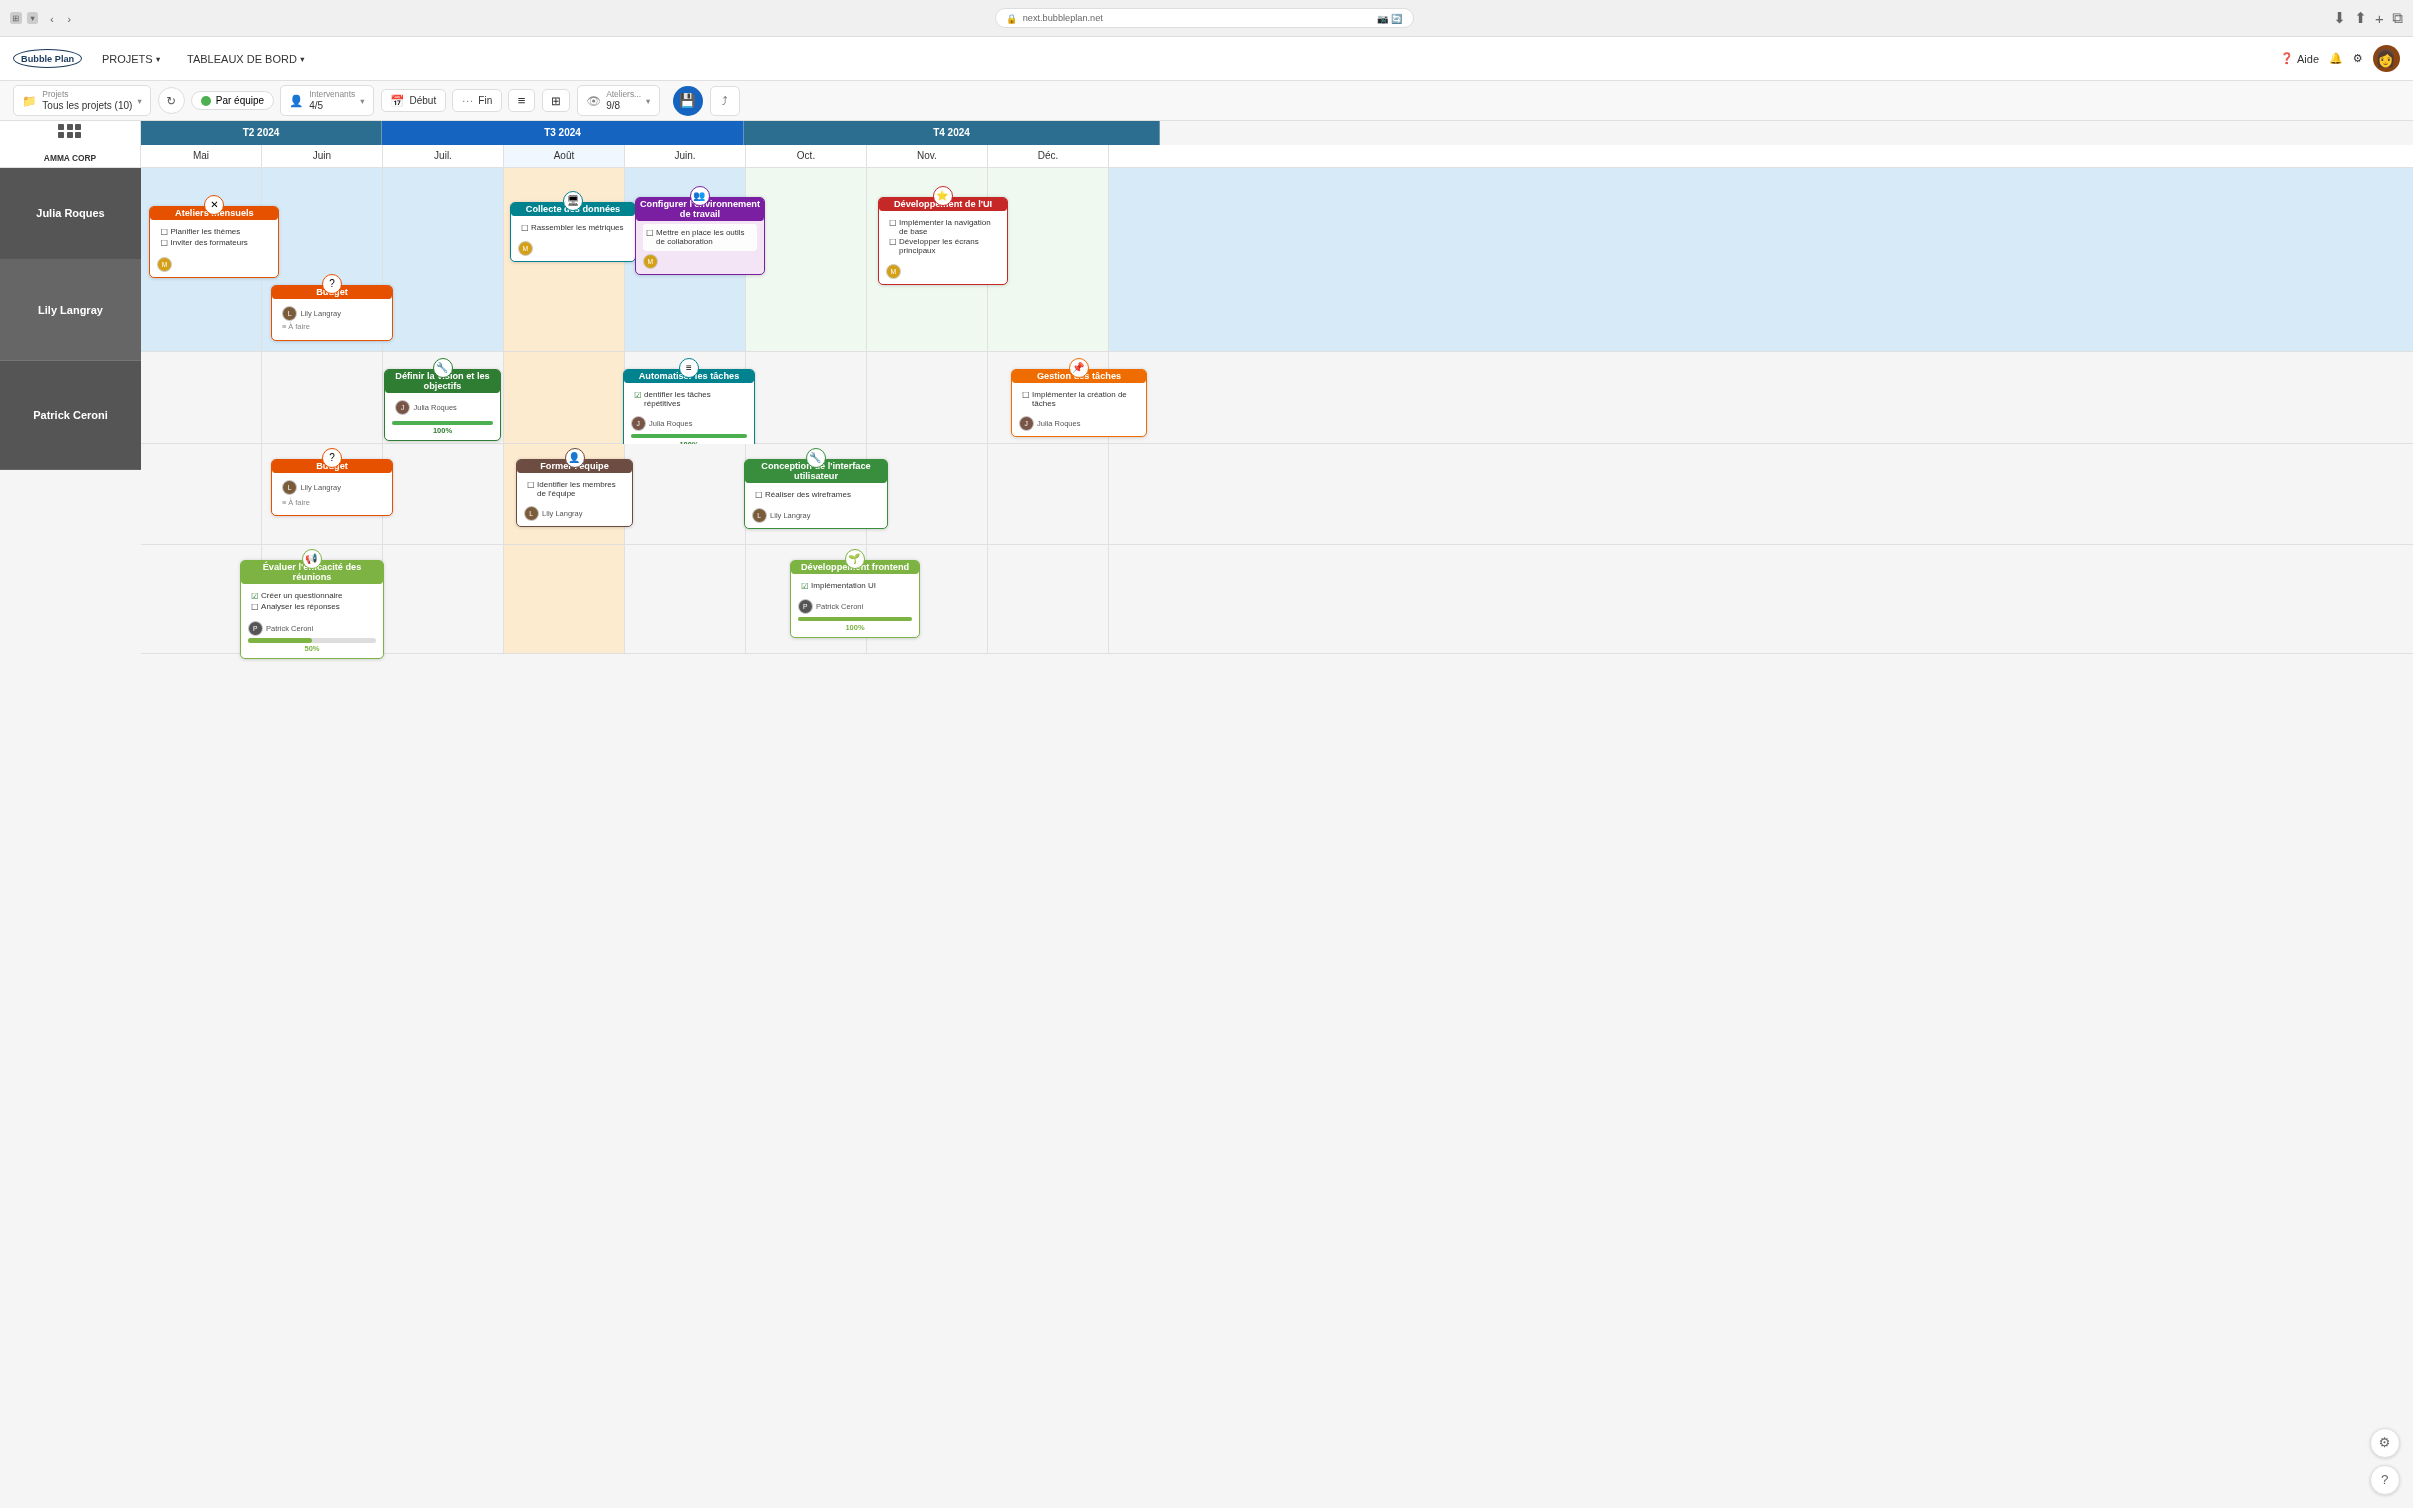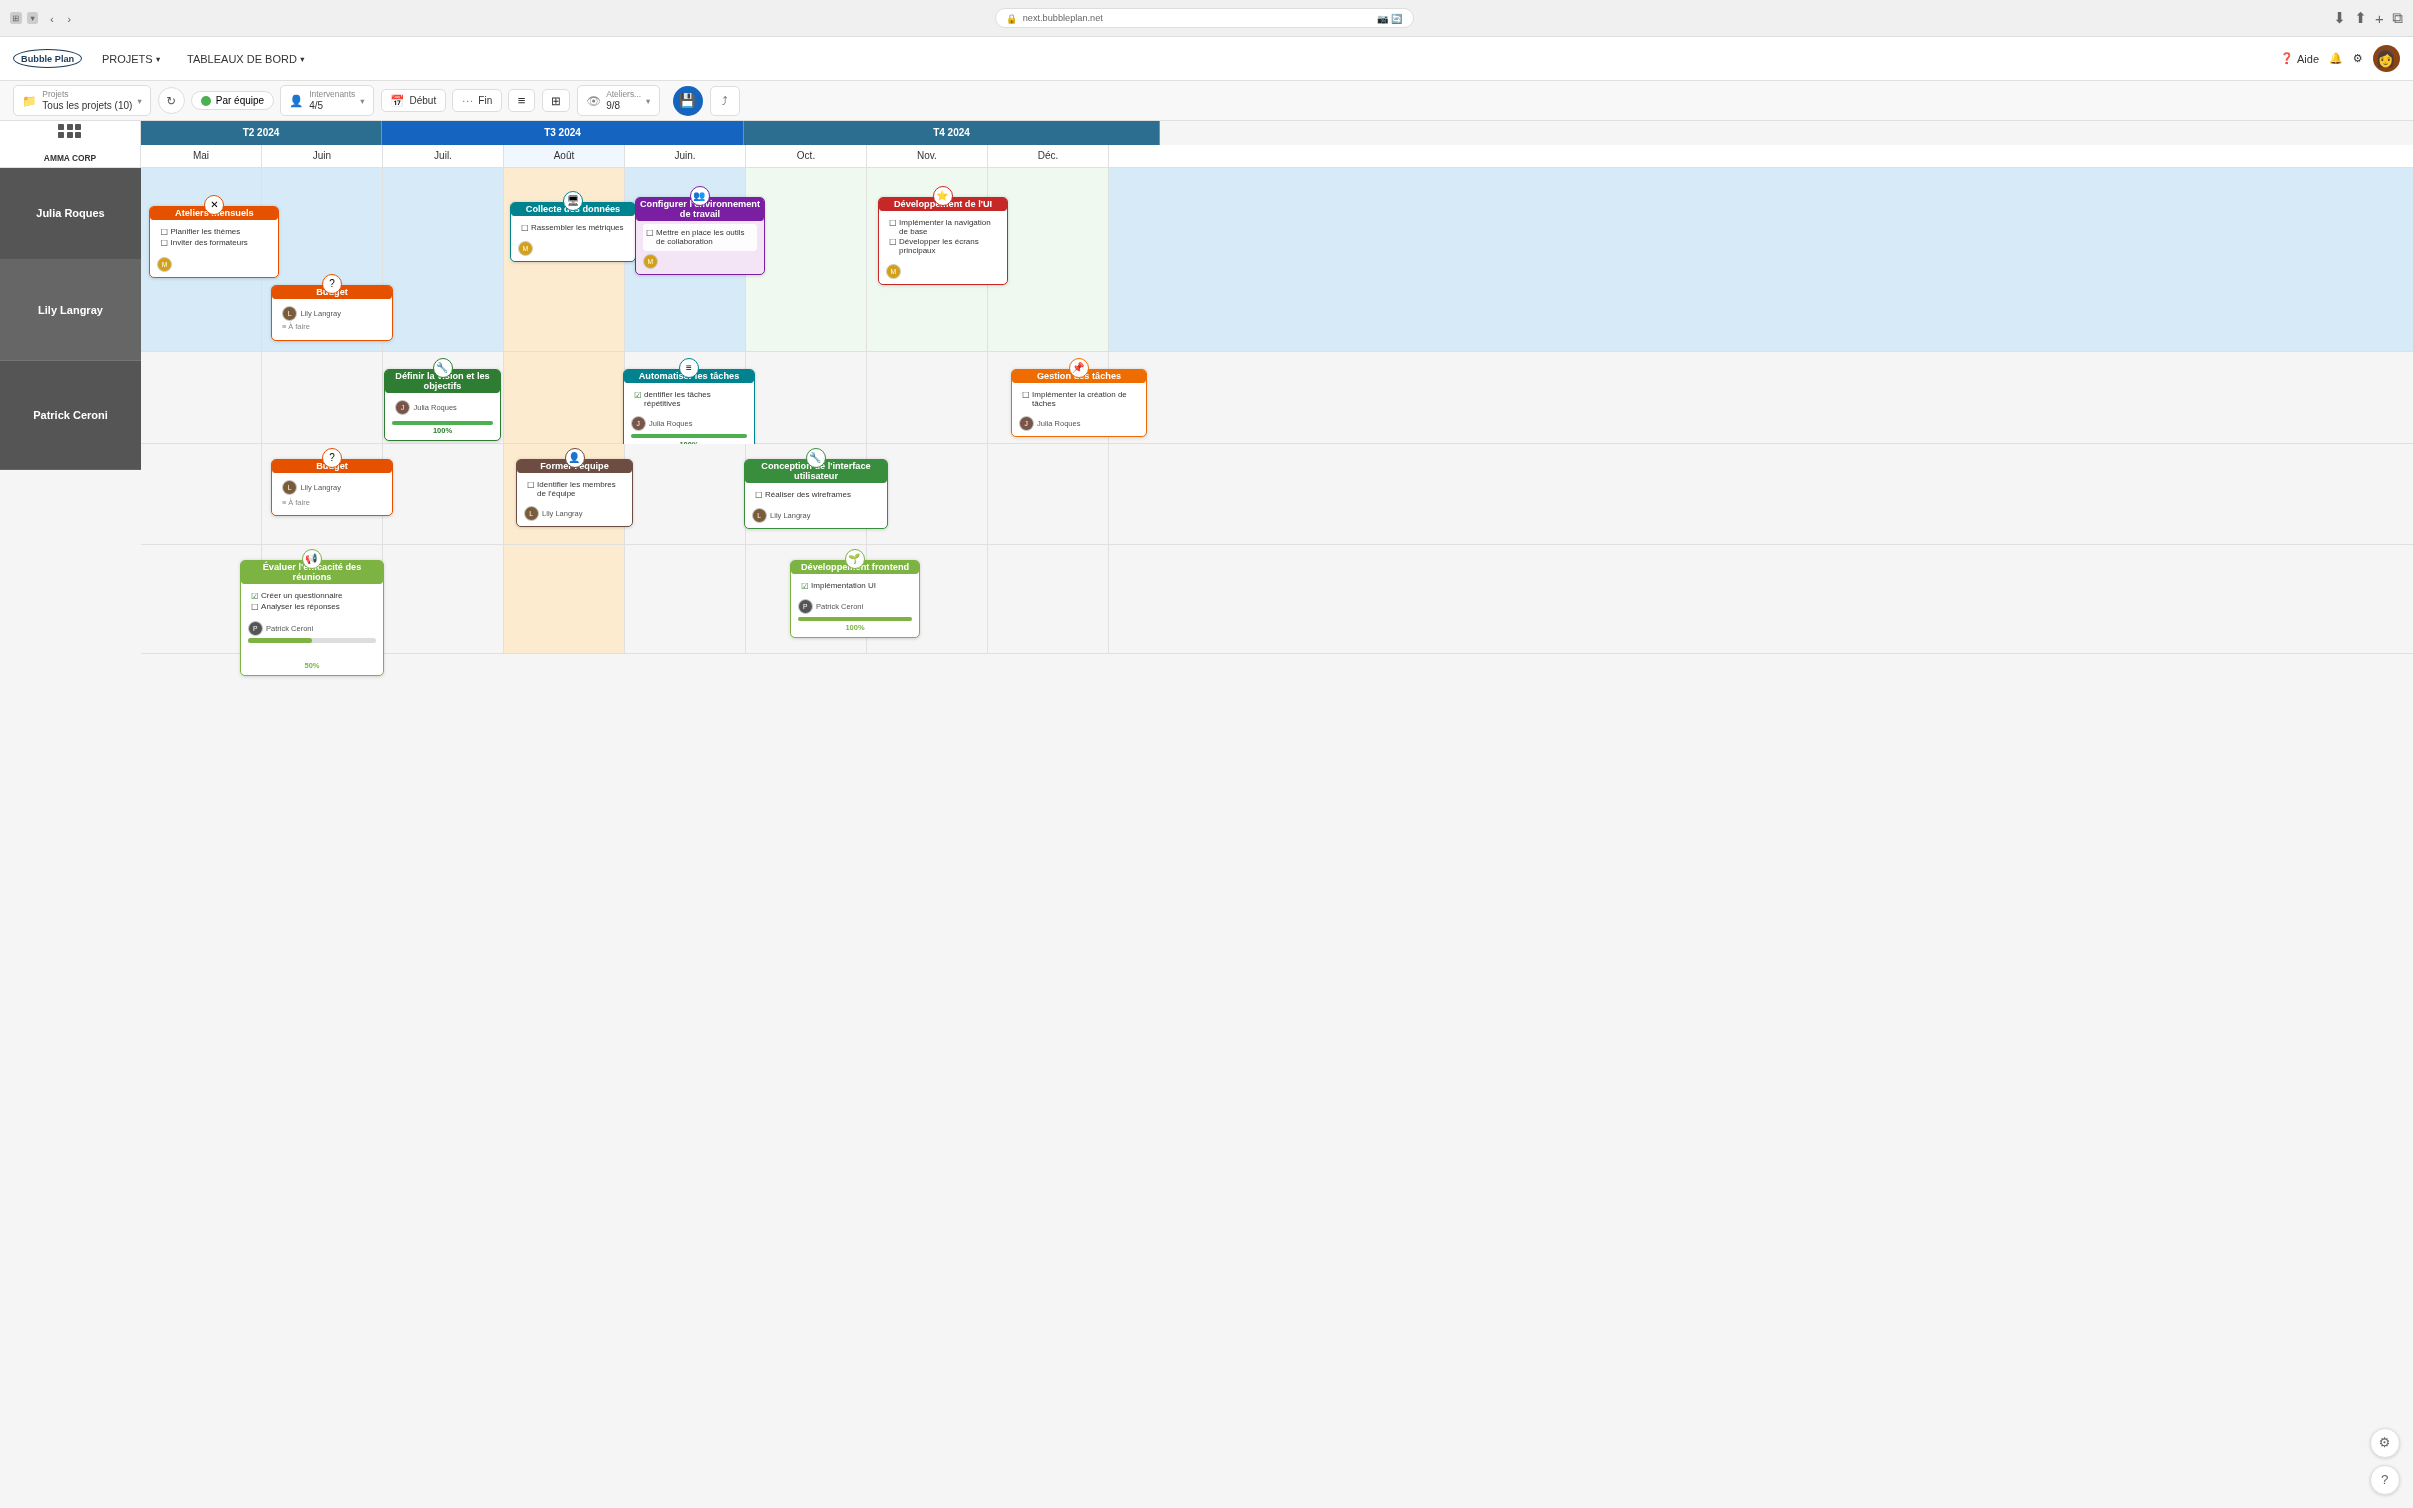--- a/index.html
+++ b/index.html
@@ -444,21 +444,21 @@
                 <div class="check-item checked">Créer un questionnaire</div>
                 <div class="check-item">Analyser les réponses</div>
               </div>
               <div class="assignee">
                 <div class="assignee-avatar" style="background:#555;">P</div>
                 <span class="assignee-name">Patrick Ceroni</span>
               </div>
               <div class="progress-bar-wrap">
                 <div class="progress-bar" style="width:50%;background:#7cb342;"></div>
               </div>
-              <div style="text-align:center;font-size:7.5px;font-weight:bold;color:#7cb342;margin-top:18px;">50%</div>
+              <div style="text-align:center;font-size:7.5px;font-weight:bold;color:#7cb342;margin-top:1px;">50%</div>
             </div>
 
             <div class="bubble-card card-lime" style="position:absolute;left:649px;top:15px;width:130px;background:white;">
               <div class="card-icon" style="border-color:#7cb342;">🌱</div>
               <div class="card-title" style="background:#7cb342;">Développement frontend</div>
               <div class="card-body">
                 <div class="check-item checked">Implémentation UI</div>
               </div>
               <div class="assignee">
                 <div class="assignee-avatar" style="background:#555;">P</div>

